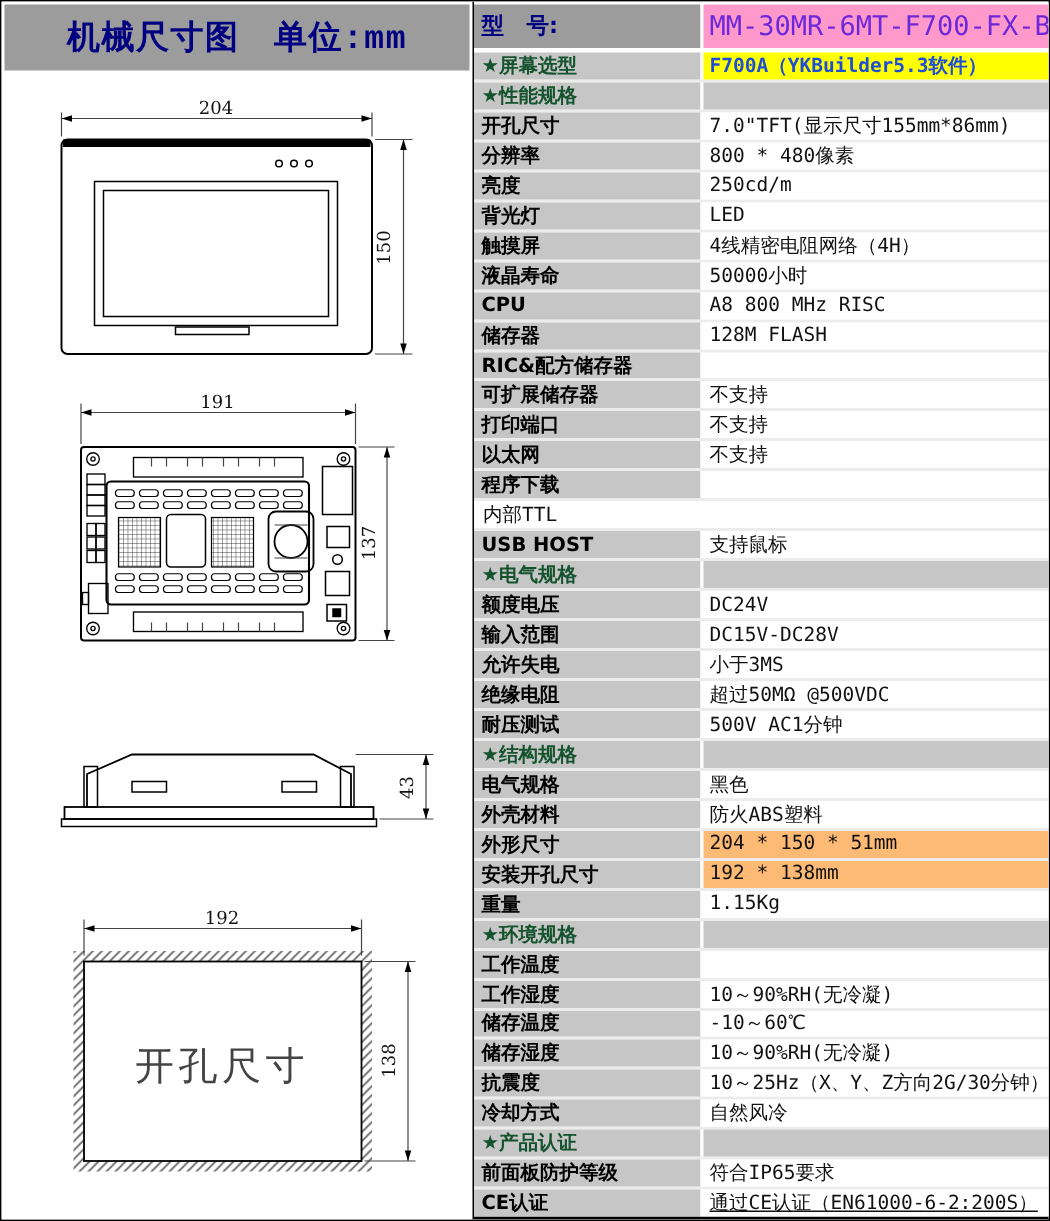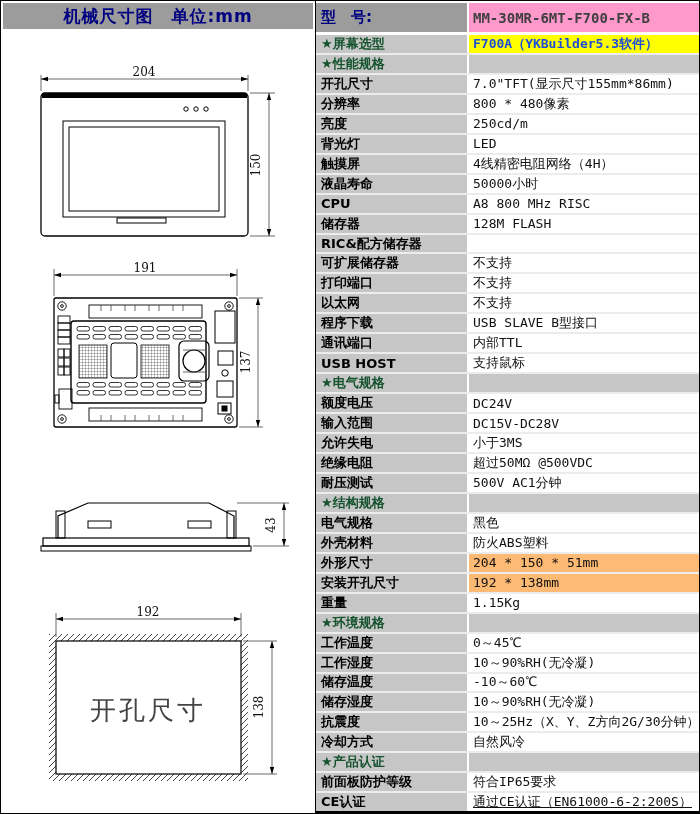--- a/index.html
+++ b/index.html
@@ -7,23 +7,23 @@
     position:relative;width:700px;height:814px;box-sizing:border-box;
     background:#fff;border:1px solid #000;overflow:hidden;
     font-family:"DejaVu Sans","Liberation Sans",sans-serif;
   }
   
   .left-panel{
     position:absolute;left:0;top:0;width:315px;height:812px;
     box-sizing:border-box;background:#fff;border-right:1px solid #000;
   }
   .panel-title{
-    position:absolute;left:2px;top:2px;width:310px;height:26px;
-    background:#9c9c9c;color:#000080;font-weight:bold;font-size:17px;
-    display:flex;align-items:center;justify-content:center;letter-spacing:1px;
+    position:absolute;left:2px;top:2px;width:310px;height:44px;
+    background:#9c9c9c;color:#000080;font-weight:bold;font-size:22px;
+    display:flex;align-items:center;justify-content:center;letter-spacing:1px;font-family:Liberation Mono, monospace;
   }
   .drawings{position:absolute;left:0;top:34px;}
   
   .right-panel{
     position:absolute;left:315px;top:0;width:385px;height:812px;
     box-sizing:border-box;display:flex;flex-direction:column;
     background:#fff;padding-top:2px;
   }
   .row{display:flex;flex:1 1 0;min-height:0;border-bottom:2px solid #ececec;}
   .row.model{flex:0 0 29px;border-bottom:3px solid #fff;}
@@ -34,21 +34,21 @@
     background:#c6c6c6;color:#000;font-weight:bold;font-size:13px;
   }
   .gutter{width:2px;background:#fff;}
   .cell.value{
     flex:1;box-sizing:border-box;padding-left:4px;background:#fff;color:#111;
     font-size:13px;font-family:"DejaVu Sans Mono","Liberation Mono",monospace;
   }
   .row.section .cell.label{color:#14532d;}
   .row.section .cell.value{background:#c6c6c6;}
   .row.model .cell.label{background:#9c9c9c;color:#000080;font-size:15px;}
-  .row.model .cell.value{background:#ff99cc;color:#404040;font-weight:bold;font-size:14px;}
+  .row.model .cell.value{background:#ff99cc;color:#6d28d9;font-weight:normal;font-size:18px;}
   .row.bg-yellow .cell.value{background:#ffff00;color:#1d4ed8;font-weight:bold;}
   .row.bg-peach .cell.value{background:#fdba74;}
   .cell.value.u{text-decoration:underline;text-align:center;}
   
   .drawings .ln{stroke:#000;fill:none;}
   .drawings .thin{stroke:#444;stroke-width:0.8;fill:none;}
   .drawings .dimtxt{font-family:"DejaVu Serif","Liberation Serif",serif;font-size:12px;fill:#111;}
 </style>
 </head>
 <body>
@@ -287,23 +287,21 @@
           <div class="cell label">打印端口</div>
           <div class="gutter"></div>
           <div class="cell value">不支持</div>
         </div><div class="row spec">
           <div class="cell label">以太网</div>
           <div class="gutter"></div>
           <div class="cell value">不支持</div>
         </div><div class="row spec">
           <div class="cell label">程序下载</div>
           <div class="gutter"></div>
-          <div class="cell value">USB SLAVE B型接口</div>
-        </div><div class="row spec">
-          <div class="cell label">通讯端口</div>
+        </div><div class="row spec">
           <div class="gutter"></div>
           <div class="cell value">内部TTL</div>
         </div><div class="row spec">
           <div class="cell label">USB HOST</div>
           <div class="gutter"></div>
           <div class="cell value">支持鼠标</div>
         </div><div class="row section">
           <div class="cell label">★电气规格</div>
           <div class="gutter"></div>
           <div class="cell value"></div>
@@ -351,21 +349,20 @@
           <div class="cell label">重量</div>
           <div class="gutter"></div>
           <div class="cell value">1.15Kg</div>
         </div><div class="row section">
           <div class="cell label">★环境规格</div>
           <div class="gutter"></div>
           <div class="cell value"></div>
         </div><div class="row spec">
           <div class="cell label">工作温度</div>
           <div class="gutter"></div>
-          <div class="cell value">0～45℃</div>
         </div><div class="row spec">
           <div class="cell label">工作湿度</div>
           <div class="gutter"></div>
           <div class="cell value">10～90%RH(无冷凝)</div>
         </div><div class="row spec">
           <div class="cell label">储存温度</div>
           <div class="gutter"></div>
           <div class="cell value">-10～60℃</div>
         </div><div class="row spec">
           <div class="cell label">储存湿度</div>

